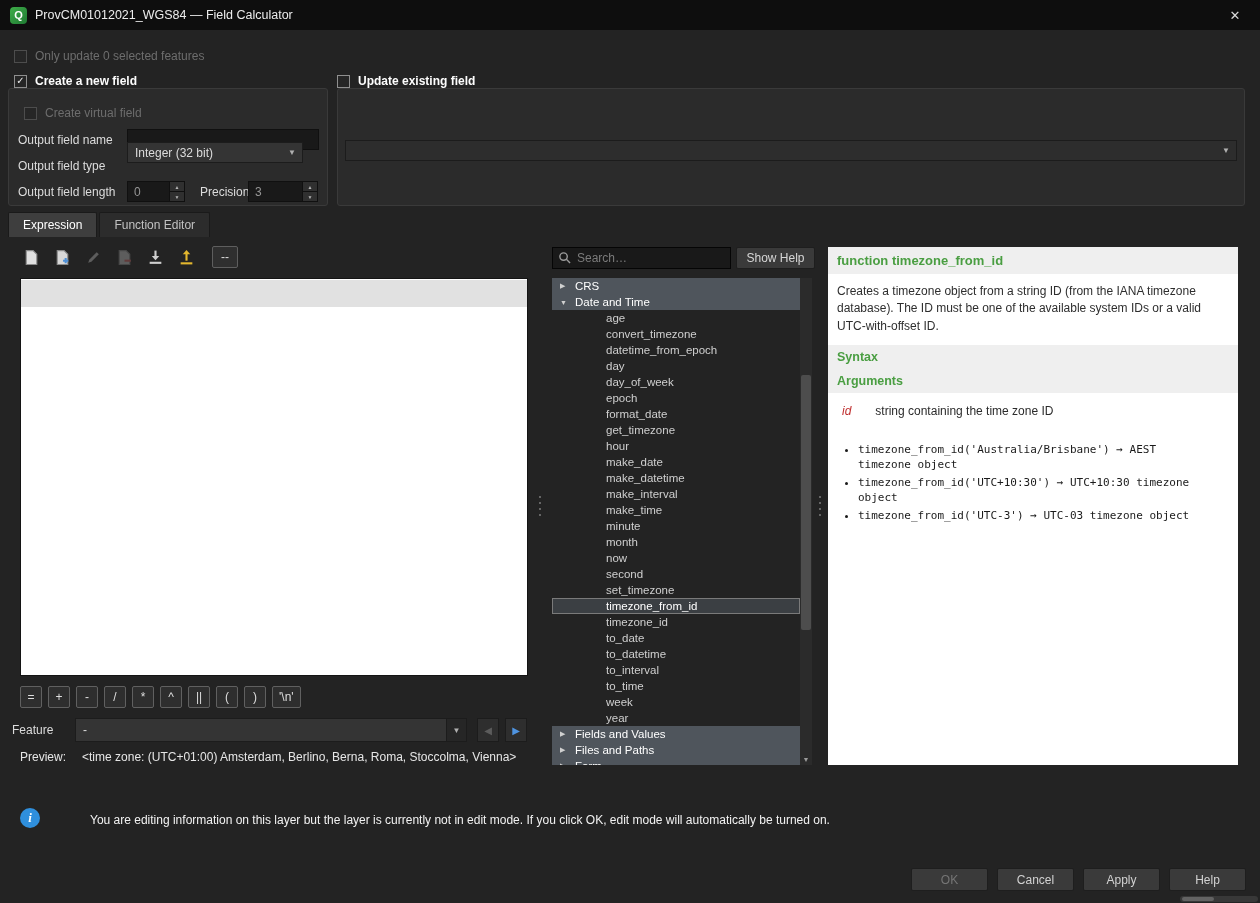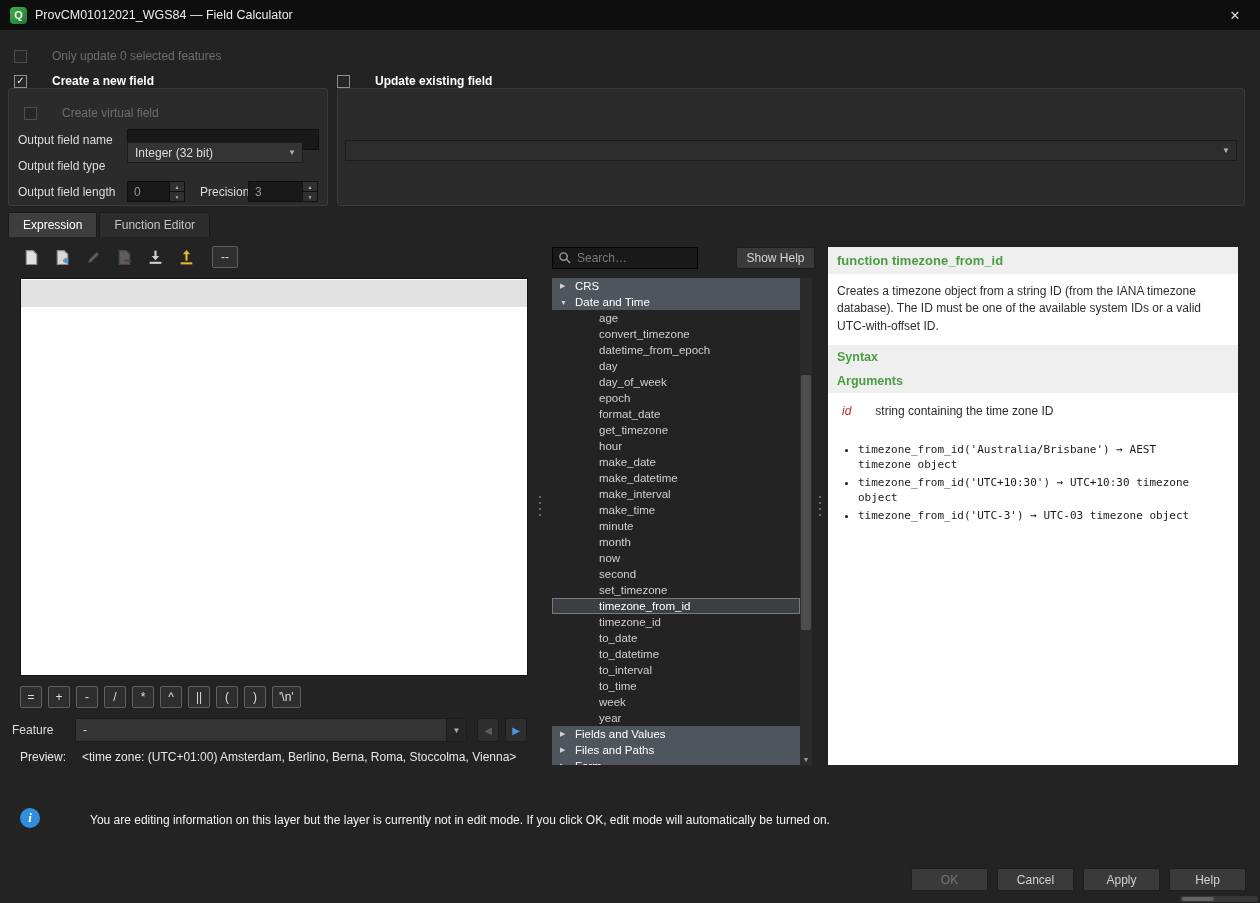--- a/index.html
+++ b/index.html
@@ -6,21 +6,21 @@
   html,body{width:1260px;height:903px}
   body{background:#232323;font-family:"Liberation Sans",sans-serif;font-size:12px;color:#d4d4d4;position:relative;overflow:hidden}
 
   
   .titlebar{position:absolute;left:0;top:0;width:1260px;height:30px;background:#0e0e0e;display:flex;align-items:center;padding:0 10px;gap:8px}
   .qgis-logo{width:17px;height:17px;background:linear-gradient(135deg,#3fae49,#1f7a33);border-radius:4px;color:#fff;font-weight:bold;font-size:11px;display:flex;align-items:center;justify-content:center}
   .title-text{color:#ececec;font-size:12.5px}
   .close-btn{margin-left:auto;color:#d8d8d8;font-size:13px;width:30px;height:30px;display:flex;align-items:center;justify-content:center}
 
   
-  .cb{display:inline-flex;align-items:center;gap:25px;position:absolute}
+  .cb{display:inline-flex;align-items:center;gap:8px;position:absolute}
   .cb .box{width:13px;height:13px;background:#262626;border:1px solid #8f8f8f;display:inline-flex;align-items:center;justify-content:center;font-size:10px;color:#ececec;line-height:1}
   .cb.disabled .box{border-color:#4d4d4d}
   .cb.disabled .lbl{color:#6d6d6d}
   .cb .lbl{white-space:nowrap}
   .cb.grouptitle{background:#232323;padding-right:6px;z-index:2}
   .cb.grouptitle .lbl{font-weight:bold;color:#fdfdfd}
 
   
   .groupbox{position:absolute;background:#2b2b2b;border:1px solid #3a3a3a;border-radius:3px}
   .flabel{position:absolute;white-space:nowrap;color:#dcdcdc}
@@ -60,32 +60,32 @@
   .feature-label{position:absolute;left:12px;top:723px;color:#dcdcdc}
   .feature-combo{left:75px;top:718px;width:392px;height:24px}
   .feature-combo .arrow-sec{position:absolute;right:0;top:0;width:20px;height:22px;background:#262626;border-left:1px solid #1c1c1c;display:flex;align-items:center;justify-content:center;font-size:8px;color:#b0b0b0}
   .nav-btn{position:absolute;top:718px;width:22px;height:24px;background:#2e2e2e;border:1px solid #1c1c1c;display:flex;align-items:center;justify-content:center;font-size:10px}
   .nav-prev{left:477px;color:#5c5c5c}
   .nav-next{left:505px;color:#4f94e0}
   .preview-row{position:absolute;left:20px;top:750px;color:#e6e6e6;white-space:nowrap}
   .preview-row .pv{margin-left:16px}
 
   
-  .search-wrap{position:absolute;left:552px;top:247px;width:146px;height:22px}
+  .search-wrap{position:absolute;left:552px;top:247px;width:179px;height:22px}
   .search-input{width:100%;height:100%;background:#191919;border:1px solid #050505;color:#cfcfcf;padding:0 6px 0 24px;font-family:"Liberation Sans",sans-serif;font-size:12px}
   .search-input::placeholder{color:#7b7b7b}
   .search-ico{position:absolute;left:6px;top:4px}
   .showhelp-btn{position:absolute;left:736px;top:247px;width:79px;height:22px;background:#3a3a3a;border:1px solid #1e1e1e;border-radius:2px;color:#d6d6d6;display:flex;align-items:center;justify-content:center;font-size:12px}
   .tree{position:absolute;left:552px;top:278px;width:248px;height:487px;overflow:hidden;font-size:11.5px}
   .trow{height:16px;display:flex;align-items:center;color:#cfcfcf;white-space:nowrap}
   .trow.group{background:#4f555c;color:#fff}
   .trow .tw{width:10px;margin-left:8px;font-size:7px;color:#d0d0d0;flex:none}
   .trow .tlbl{margin-left:5px}
   .trow.item{padding-left:46px}
-  .trow.item .tlbl{margin-left:1px}
+  .trow.item .tlbl{margin-left:8px}
   .trow.selected{background:#3b3f43;outline:1px solid #7a7a7a;outline-offset:-1px;color:#fff}
   .vscroll{position:absolute;left:800px;top:278px;width:12px;height:487px;background:#2b2b2b}
   .vscroll .thumb{position:absolute;left:1px;width:10px;top:97px;height:255px;background:#4d4d4d;border-radius:2px}
   .vscroll .sdown{position:absolute;bottom:2px;left:0;width:12px;text-align:center;font-size:7px;color:#9a9a9a}
 
   
   .splitter{position:absolute;width:6px;display:flex;flex-direction:column;gap:4px;align-items:center}
   .splitter i{width:2px;height:2px;background:#7d7d7d;border-radius:50%}
 
   

